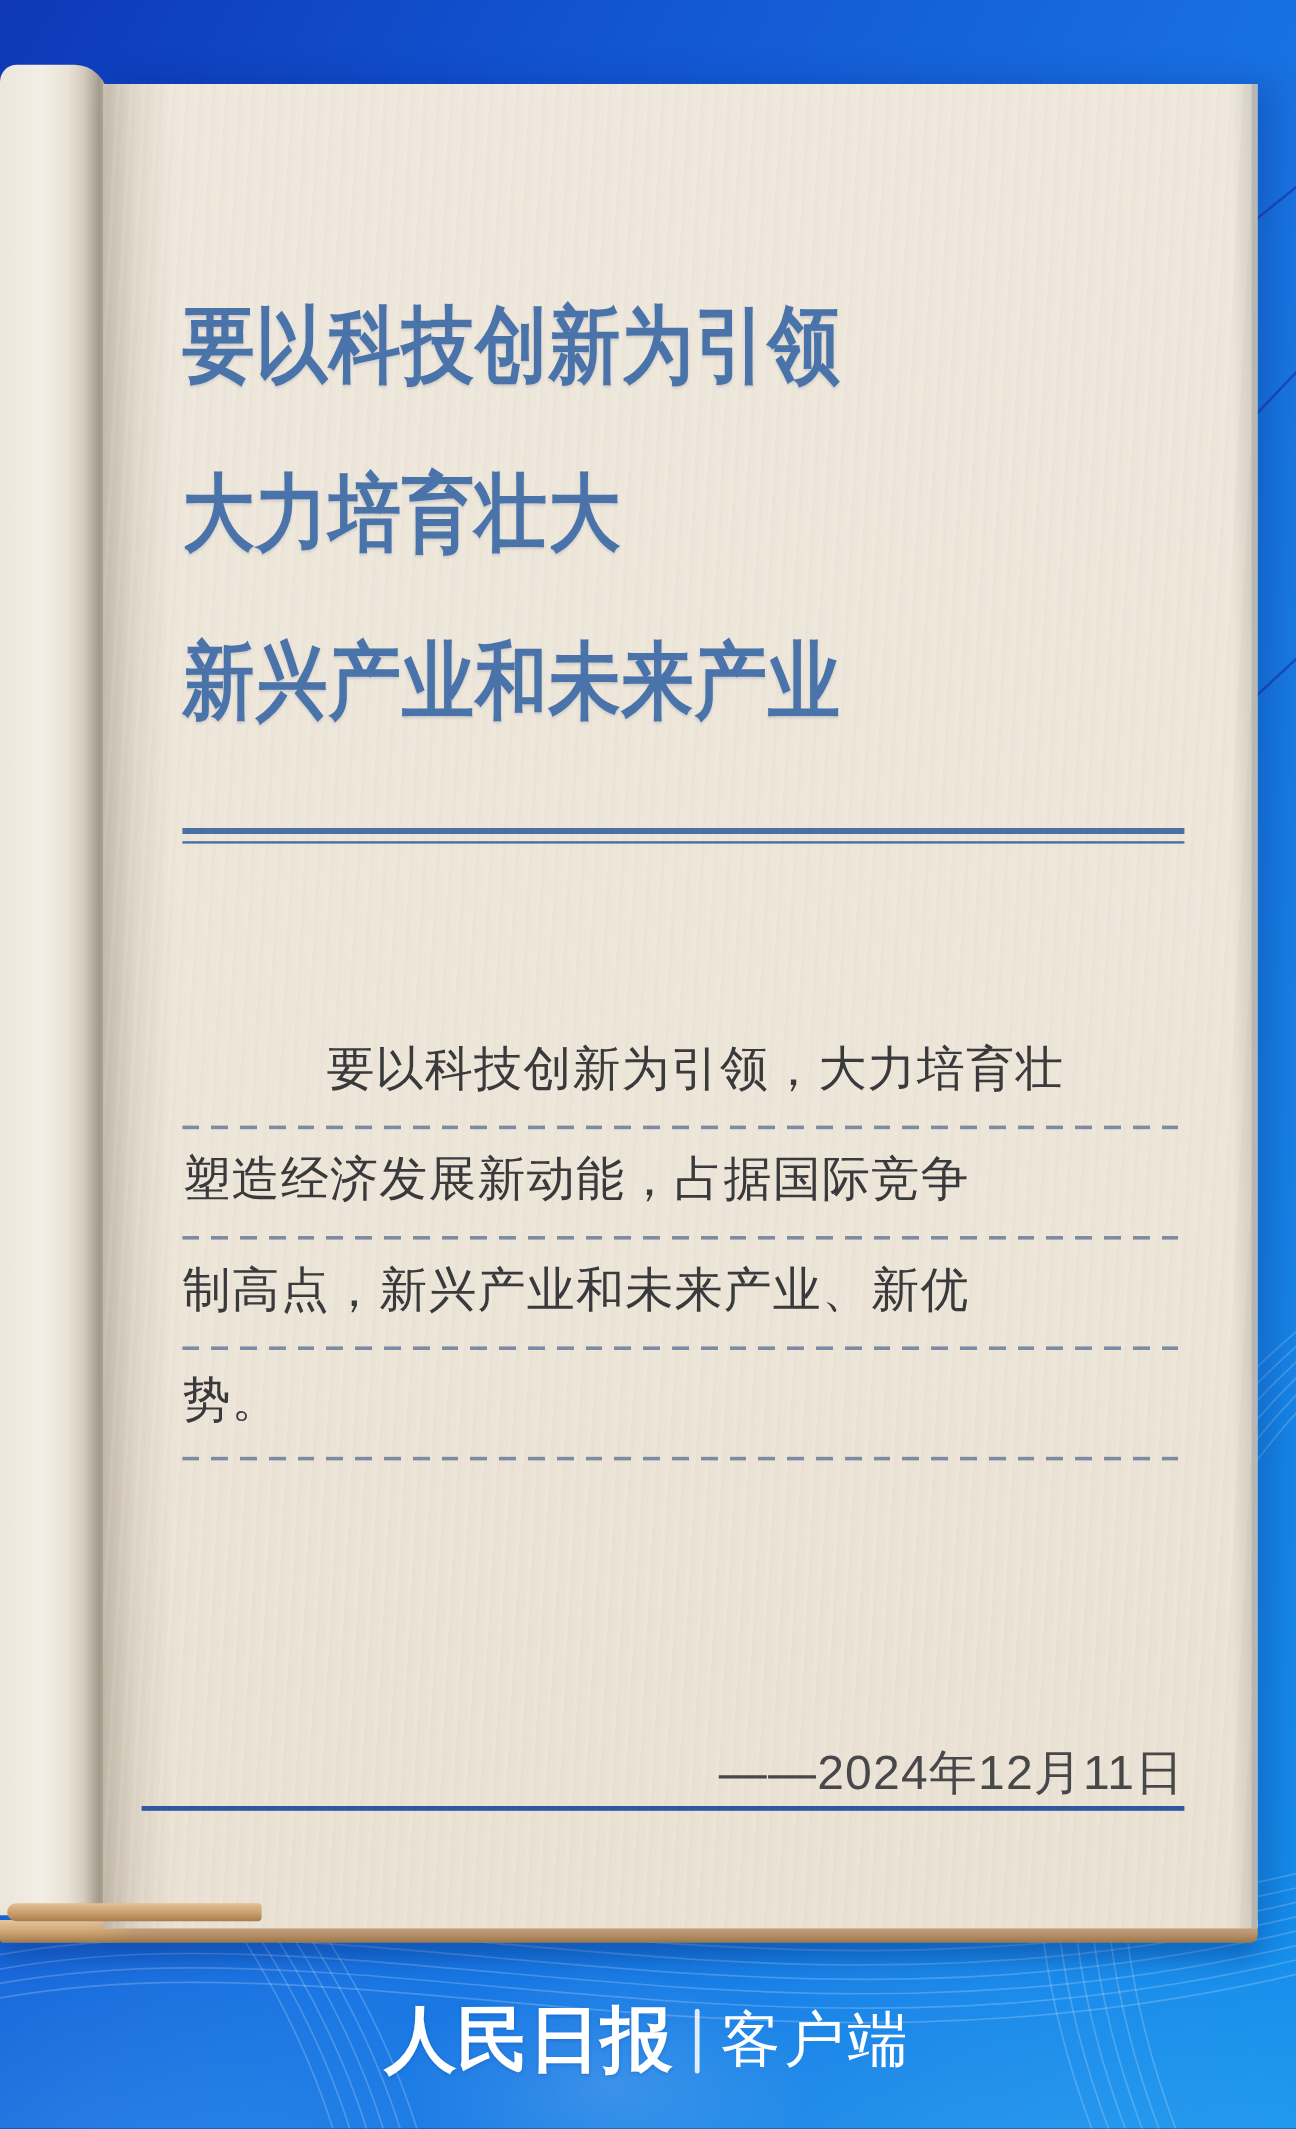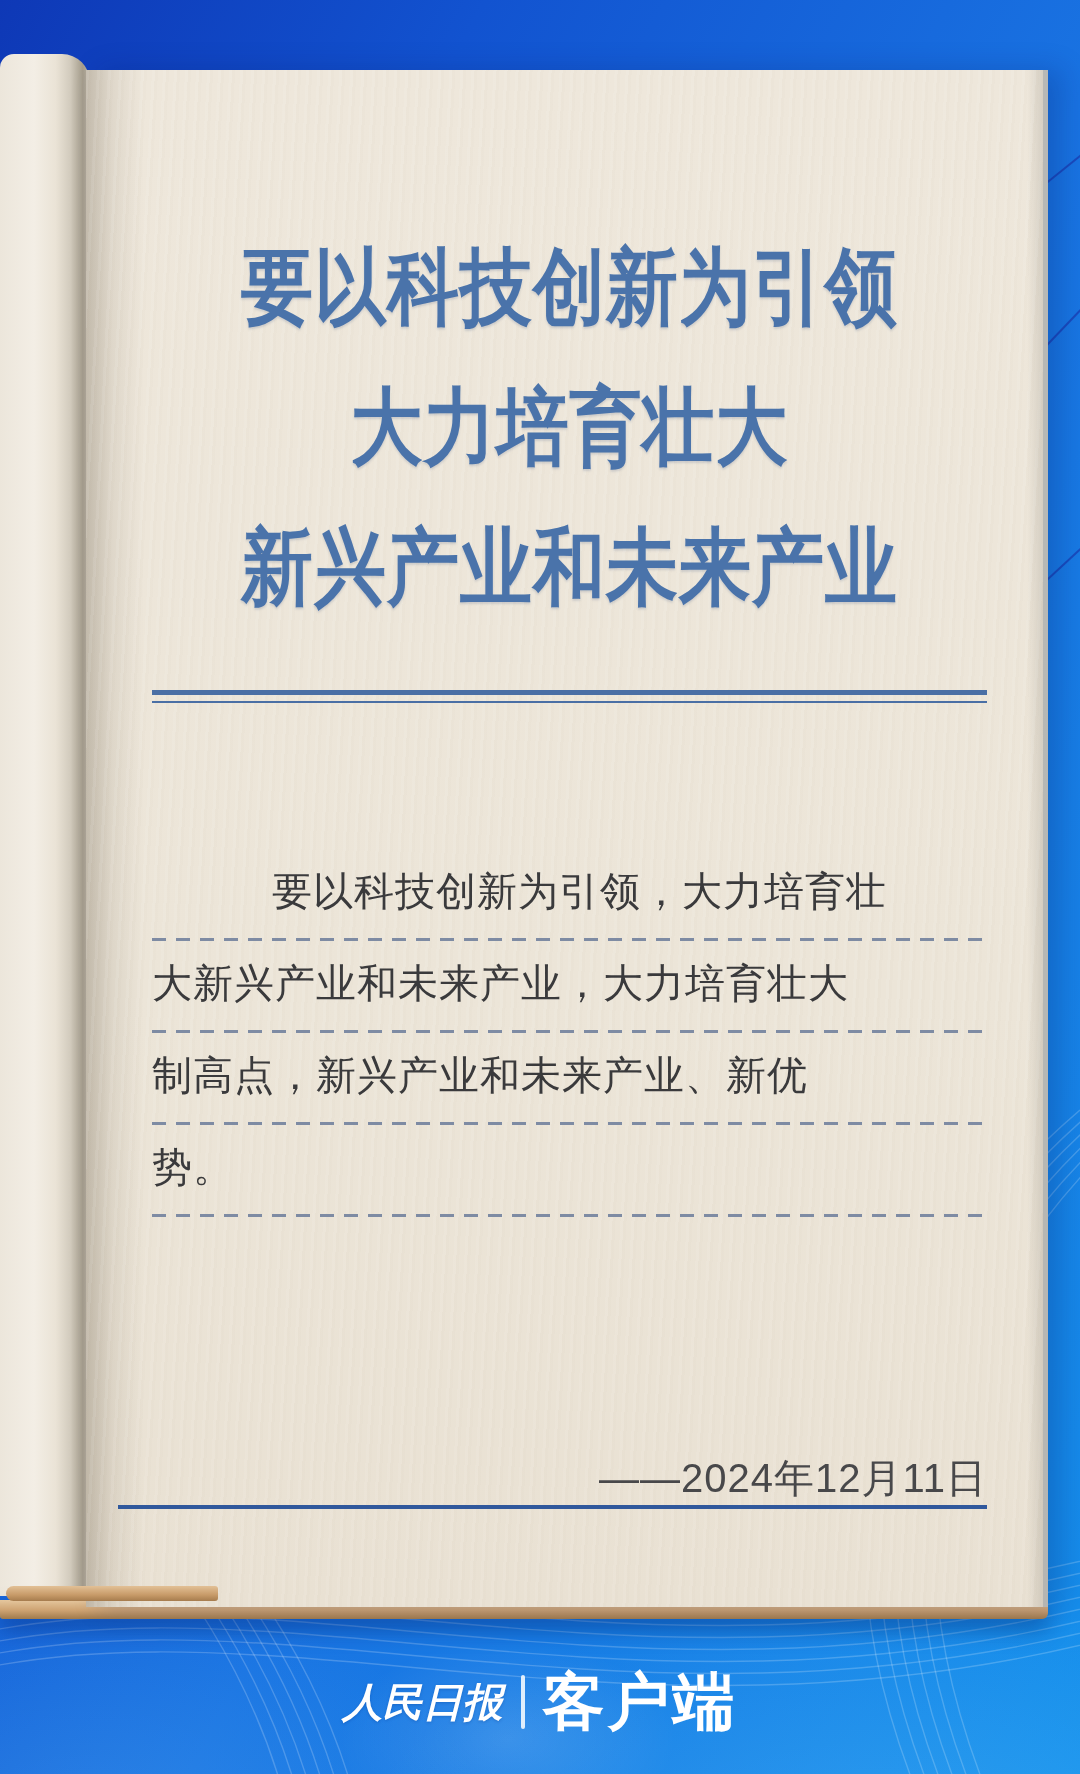--- a/index.html
+++ b/index.html
@@ -28,39 +28,39 @@
     box-shadow:14px 0 26px rgba(0,25,95,0.22);}
   .page::before{content:"";position:absolute;left:0;top:0;bottom:0;width:58px;
     background:linear-gradient(90deg,rgba(96,84,64,0.30),rgba(96,84,64,0.10) 46%,rgba(96,84,64,0) 100%);}
   .page::after{content:"";position:absolute;right:0;top:0;bottom:0;width:16px;
     background:linear-gradient(270deg,rgba(60,55,45,0.14),rgba(60,55,45,0) 100%);}
   .texture{position:absolute;inset:0;opacity:.35;pointer-events:none;
     background:repeating-linear-gradient(93deg,rgba(255,255,255,0.22) 0 3px,rgba(186,172,150,0.10) 3px 6px,rgba(255,255,255,0) 6px 11px);}
 
   
   .content{position:absolute;left:66px;right:56px;top:0;}
-  .headline{margin-top:148px;text-align:center;color:#4a73aa;
-    font-family:"Liberation Serif",serif;font-weight:900;font-size:72px;letter-spacing:1px;
+  .headline{margin-top:148px;color:#4a73aa;
+    font-family:"Liberation Serif",serif;font-weight:900;font-size:60px;letter-spacing:1px;
     text-shadow:0 2px 2px rgba(60,85,130,0.18);}
   .hl{line-height:140px;transform:scaleY(1.17);transform-origin:50% 50%;white-space:nowrap;}
   .double-rule{margin-top:52px;height:6px;border-top:5px solid #4a6fa5;border-bottom:2px solid #4a6fa5;}
   .quote{margin-top:146px;font-family:"DejaVu Serif",serif;font-size:40px;color:#3a3a3c;letter-spacing:1px;}
   .qline{position:relative;height:92px;line-height:84px;white-space:nowrap;}
   .qline::after{content:"";position:absolute;left:0;right:0;bottom:0;height:3px;
     background:repeating-linear-gradient(90deg,#7e8ba3 0 14px,rgba(0,0,0,0) 14px 24px);}
   .qline.first{text-indent:120px;}
   .attribution{margin-top:240px;text-align:right;font-size:40px;line-height:42px;color:#48484a;letter-spacing:1px;}
   .attrib-rule{margin-top:6px;margin-left:-34px;height:4px;background:#30589c;}
 
   
   .footer{position:absolute;left:0;right:0;top:1660px;z-index:2;display:flex;justify-content:center;align-items:center;gap:18px;color:#ffffff;}
-  .brand-script{font-family:"DejaVu Serif",serif;font-style:italic;font-weight:700;font-size:40px;
+  .brand-script{font-family:"DejaVu Serif",serif;font-weight:700;font-size:60px;
     text-shadow:0 1px 3px rgba(0,40,120,0.25);white-space:nowrap;}
   .brand-divider{width:4px;height:54px;background:rgba(255,255,255,0.85);border-radius:2px;}
-  .brand-client{font-family:"Liberation Sans",sans-serif;font-weight:700;font-size:62px;letter-spacing:3px;white-space:nowrap;}
+  .brand-client{font-family:"Liberation Sans",sans-serif;font-weight:400;font-size:50px;letter-spacing:3px;white-space:nowrap;}
 </style>
 </head>
 <body>
 
 <div class="canvas">
 
   <svg class="bg-decor" viewBox="0 0 1080 1774" width="1080" height="1774">
     <defs>
       <path id="wa" d="M-80,1600 C260,1495 640,1695 1160,1540" fill="none"></path>
       <path id="wb" d="M-60,1330 C90,1455 235,1610 285,1800" fill="none"></path>
@@ -106,21 +106,21 @@
       <div class="headline">
         <div class="hl">要以科技创新为引领</div>
         <div class="hl">大力培育壮大</div>
         <div class="hl">新兴产业和未来产业</div>
       </div>
 
       <div class="double-rule"></div>
 
       <div class="quote">
         <div class="qline first">要以科技创新为引领，大力培育壮</div>
-        <div class="qline">大新兴产业和未来产业，大力培育壮大</div>
+        <div class="qline">塑造经济发展新动能，占据国际竞争</div>
         <div class="qline">制高点，新兴产业和未来产业、新优</div>
         <div class="qline">势。</div>
       </div>
 
       <div class="attribution">
         <div>——2024年12月11日</div>
       </div>
       <div class="attrib-rule"></div>
 
     </div>

